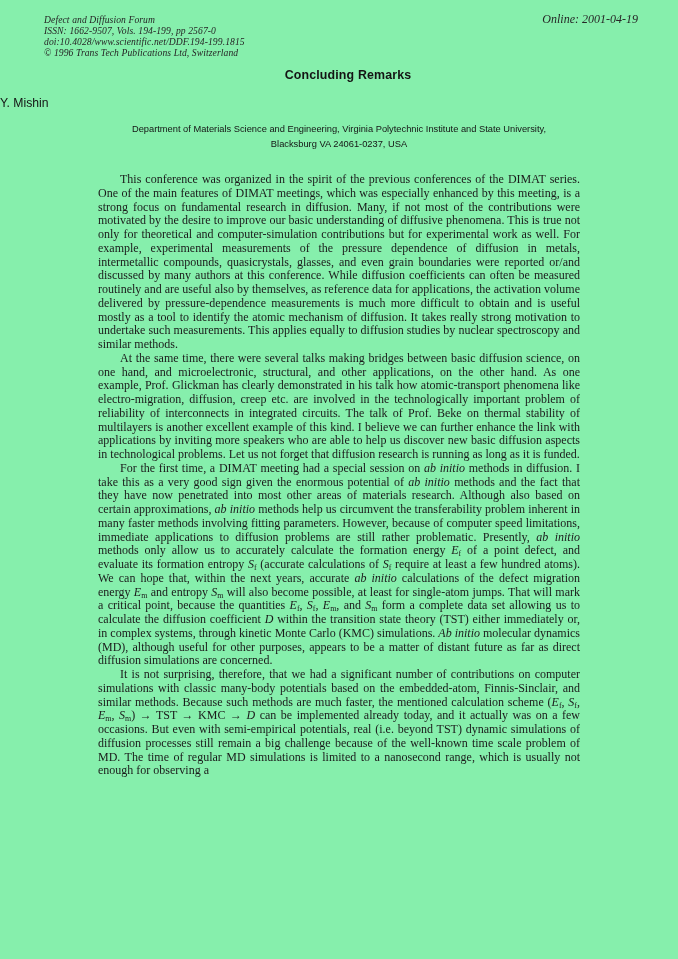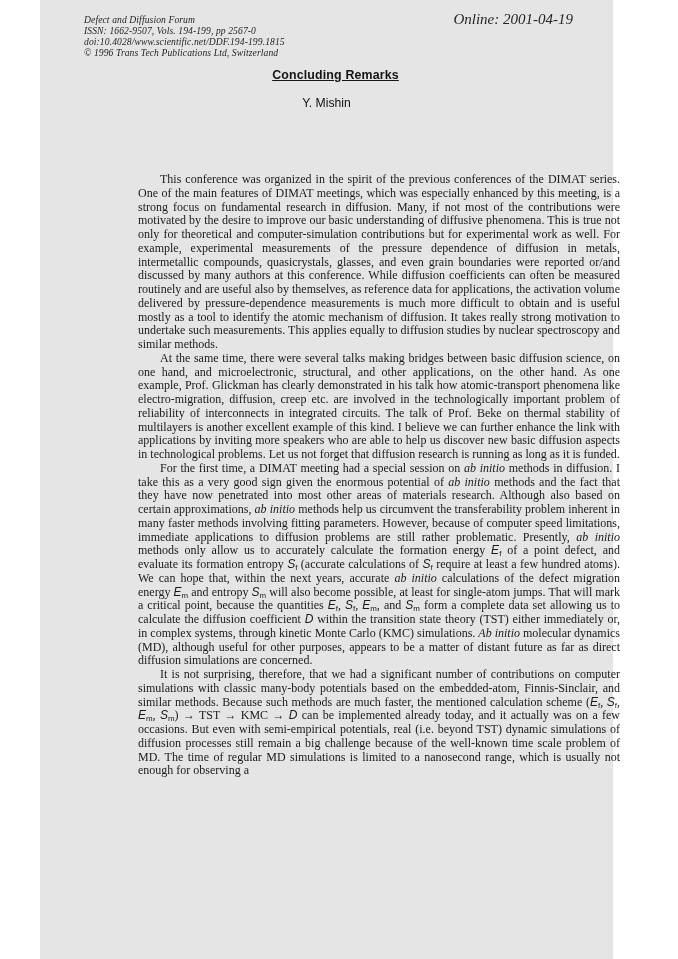--- a/index.html
+++ b/index.html
@@ -10,25 +10,24 @@
   body {
     width: 678px;
     height: 959px;
     overflow: hidden;
     font-family: "Liberation Serif", serif;
     color: #1a1a1a;
   }
 
   .page {
     position: relative;
-    width: 573px;
+    width: 678px;
     height: 959px;
-    background: #e5e5e5;
+    background: #86efac;
     box-sizing: border-box;
-    margin-left: 40px;
   }
 
   
   .masthead {
     position: absolute;
     top: 14px;
     left: 44px;
     right: 34px;
     display: flex;
     justify-content: space-between;
@@ -41,47 +40,46 @@
     line-height: 11.1px;
     color: #262626;
     letter-spacing: 0.1px;
   }
   .masthead-left div {
     white-space: nowrap;
   }
   .masthead-right {
     font-family: "Liberation Serif", serif;
     font-style: italic;
-    font-size: 15px;
+    font-size: 12px;
     line-height: 11.1px;
     color: #262626;
     white-space: nowrap;
     padding-right: 6px;
   }
 
   
   .doc-title {
     position: absolute;
     top: 68px;
     left: 18px;
     right: 0;
     text-align: center;
     font-family: "Liberation Sans", sans-serif;
     font-weight: bold;
     font-size: 12.4px;
     letter-spacing: 0.15px;
     color: #141414;
-    text-decoration: underline;
   }
   .doc-author {
     position: absolute;
     top: 96px;
     left: 0;
     right: 0;
-    text-align: center;
+    text-align: left;
     font-family: "Liberation Sans", sans-serif;
     font-size: 12.2px;
     color: #141414;
   }
   .doc-affiliation {
     position: absolute;
     top: 122px;
     left: 112px;
     right: 112px;
     text-align: center;
@@ -109,21 +107,21 @@
     text-align: justify;
     text-justify: inter-word;
   }
   .body-text p + p {
     margin-top: 0;
   }
 
   i { font-style: italic; }
   var {
     font-style: italic;
-    font-family: Liberation Sans, sans-serif;
+    font-family: Liberation Serif, serif;
   }
   sub {
     font-size: 0.66em;
     font-style: normal;
     vertical-align: -0.22em;
     line-height: 0;
   }
   .arrow { font-style: normal; }
 </style>
 </head>
@@ -136,20 +134,21 @@
       <div>Defect and Diffusion Forum</div>
       <div>ISSN: 1662-9507, Vols. 194-199, pp 2567-0</div>
       <div>doi:10.4028/www.scientific.net/DDF.194-199.1815</div>
       <div>© 1996 Trans Tech Publications Ltd, Switzerland</div>
     </div>
     <div class="masthead-right">Online: 2001-04-19</div>
   </div>
 
   <div class="doc-title">Concluding Remarks</div>
   <div class="doc-author">Y. Mishin</div>
+  <div class="doc-affiliation">Department of Materials Science and Engineering, Virginia Polytechnic Institute and State University, Blacksburg VA 24061-0237, USA</div>
 
   <div class="body-text">
     <p>This conference was organized in the spirit of the previous conferences of the DIMAT series. One of the main features of DIMAT meetings, which was especially enhanced by this meeting, is a strong focus on fundamental research in diffusion. Many, if not most of the contributions were motivated by the desire to improve our basic understanding of diffusive phenomena. This is true not only for theoretical and computer-simulation contributions but for experimental work as well. For example, experimental measurements of the pressure dependence of diffusion in metals, intermetallic compounds, quasicrystals, glasses, and even grain boundaries were reported or/and discussed by many authors at this conference. While diffusion coefficients can often be measured routinely and are useful also by themselves, as reference data for applications, the activation volume delivered by pressure-dependence measurements is much more difficult to obtain and is useful mostly as a tool to identify the atomic mechanism of diffusion. It takes really strong motivation to undertake such measurements. This applies equally to diffusion studies by nuclear spectroscopy and similar methods.</p>
     <p>At the same time, there were several talks making bridges between basic diffusion science, on one hand, and microelectronic, structural, and other applications, on the other hand. As one example, Prof. Glickman has clearly demonstrated in his talk how atomic-transport phenomena like electro-migration, diffusion, creep etc. are involved in the technologically important problem of reliability of interconnects in integrated circuits. The talk of Prof. Beke on thermal stability of multilayers is another excellent example of this kind. I believe we can further enhance the link with applications by inviting more speakers who are able to help us discover new basic diffusion aspects in technological problems. Let us not forget that diffusion research is running as long as it is funded.</p>
     <p>For the first time, a DIMAT meeting had a special session on <i>ab initio</i> methods in diffusion. I take this as a very good sign given the enormous potential of <i>ab initio</i> methods and the fact that they have now penetrated into most other areas of materials research. Although also based on certain approximations, <i>ab initio</i> methods help us circumvent the transferability problem inherent in many faster methods involving fitting parameters. However, because of computer speed limitations, immediate applications to diffusion problems are still rather problematic. Presently, <i>ab initio</i> methods only allow us to accurately calculate the formation energy <var>E<sub>f</sub></var> of a point defect, and evaluate its formation entropy <var>S<sub>f</sub></var> (accurate calculations of <var>S<sub>f</sub></var> require at least a few hundred atoms). We can hope that, within the next years, accurate <i>ab initio</i> calculations of the defect migration energy <var>E<sub>m</sub></var> and entropy <var>S<sub>m</sub></var> will also become possible, at least for single-atom jumps. That will mark a critical point, because the quantities <var>E<sub>f</sub></var>, <var>S<sub>f</sub></var>, <var>E<sub>m</sub></var>, and <var>S<sub>m</sub></var> form a complete data set allowing us to calculate the diffusion coefficient <var>D</var> within the transition state theory (TST) either immediately or, in complex systems, through kinetic Monte Carlo (KMC) simulations. <i>Ab initio</i> molecular dynamics (MD), although useful for other purposes, appears to be a matter of distant future as far as direct diffusion simulations are concerned.</p>
     <p>It is not surprising, therefore, that we had a significant number of contributions on computer simulations with classic many-body potentials based on the embedded-atom, Finnis-Sinclair, and similar methods. Because such methods are much faster, the mentioned calculation scheme (<var>E<sub>f</sub></var>, <var>S<sub>f</sub></var>, <var>E<sub>m</sub></var>, <var>S<sub>m</sub></var>) <span class="arrow">→</span> TST <span class="arrow">→</span> KMC <span class="arrow">→</span> <var>D</var> can be implemented already today, and it actually was on a few occasions. But even with semi-empirical potentials, real (i.e. beyond TST) dynamic simulations of diffusion processes still remain a big challenge because of the well-known time scale problem of MD. The time of regular MD simulations is limited to a nanosecond range, which is usually not enough for observing a</p>
   </div>
 
 </div>
 

